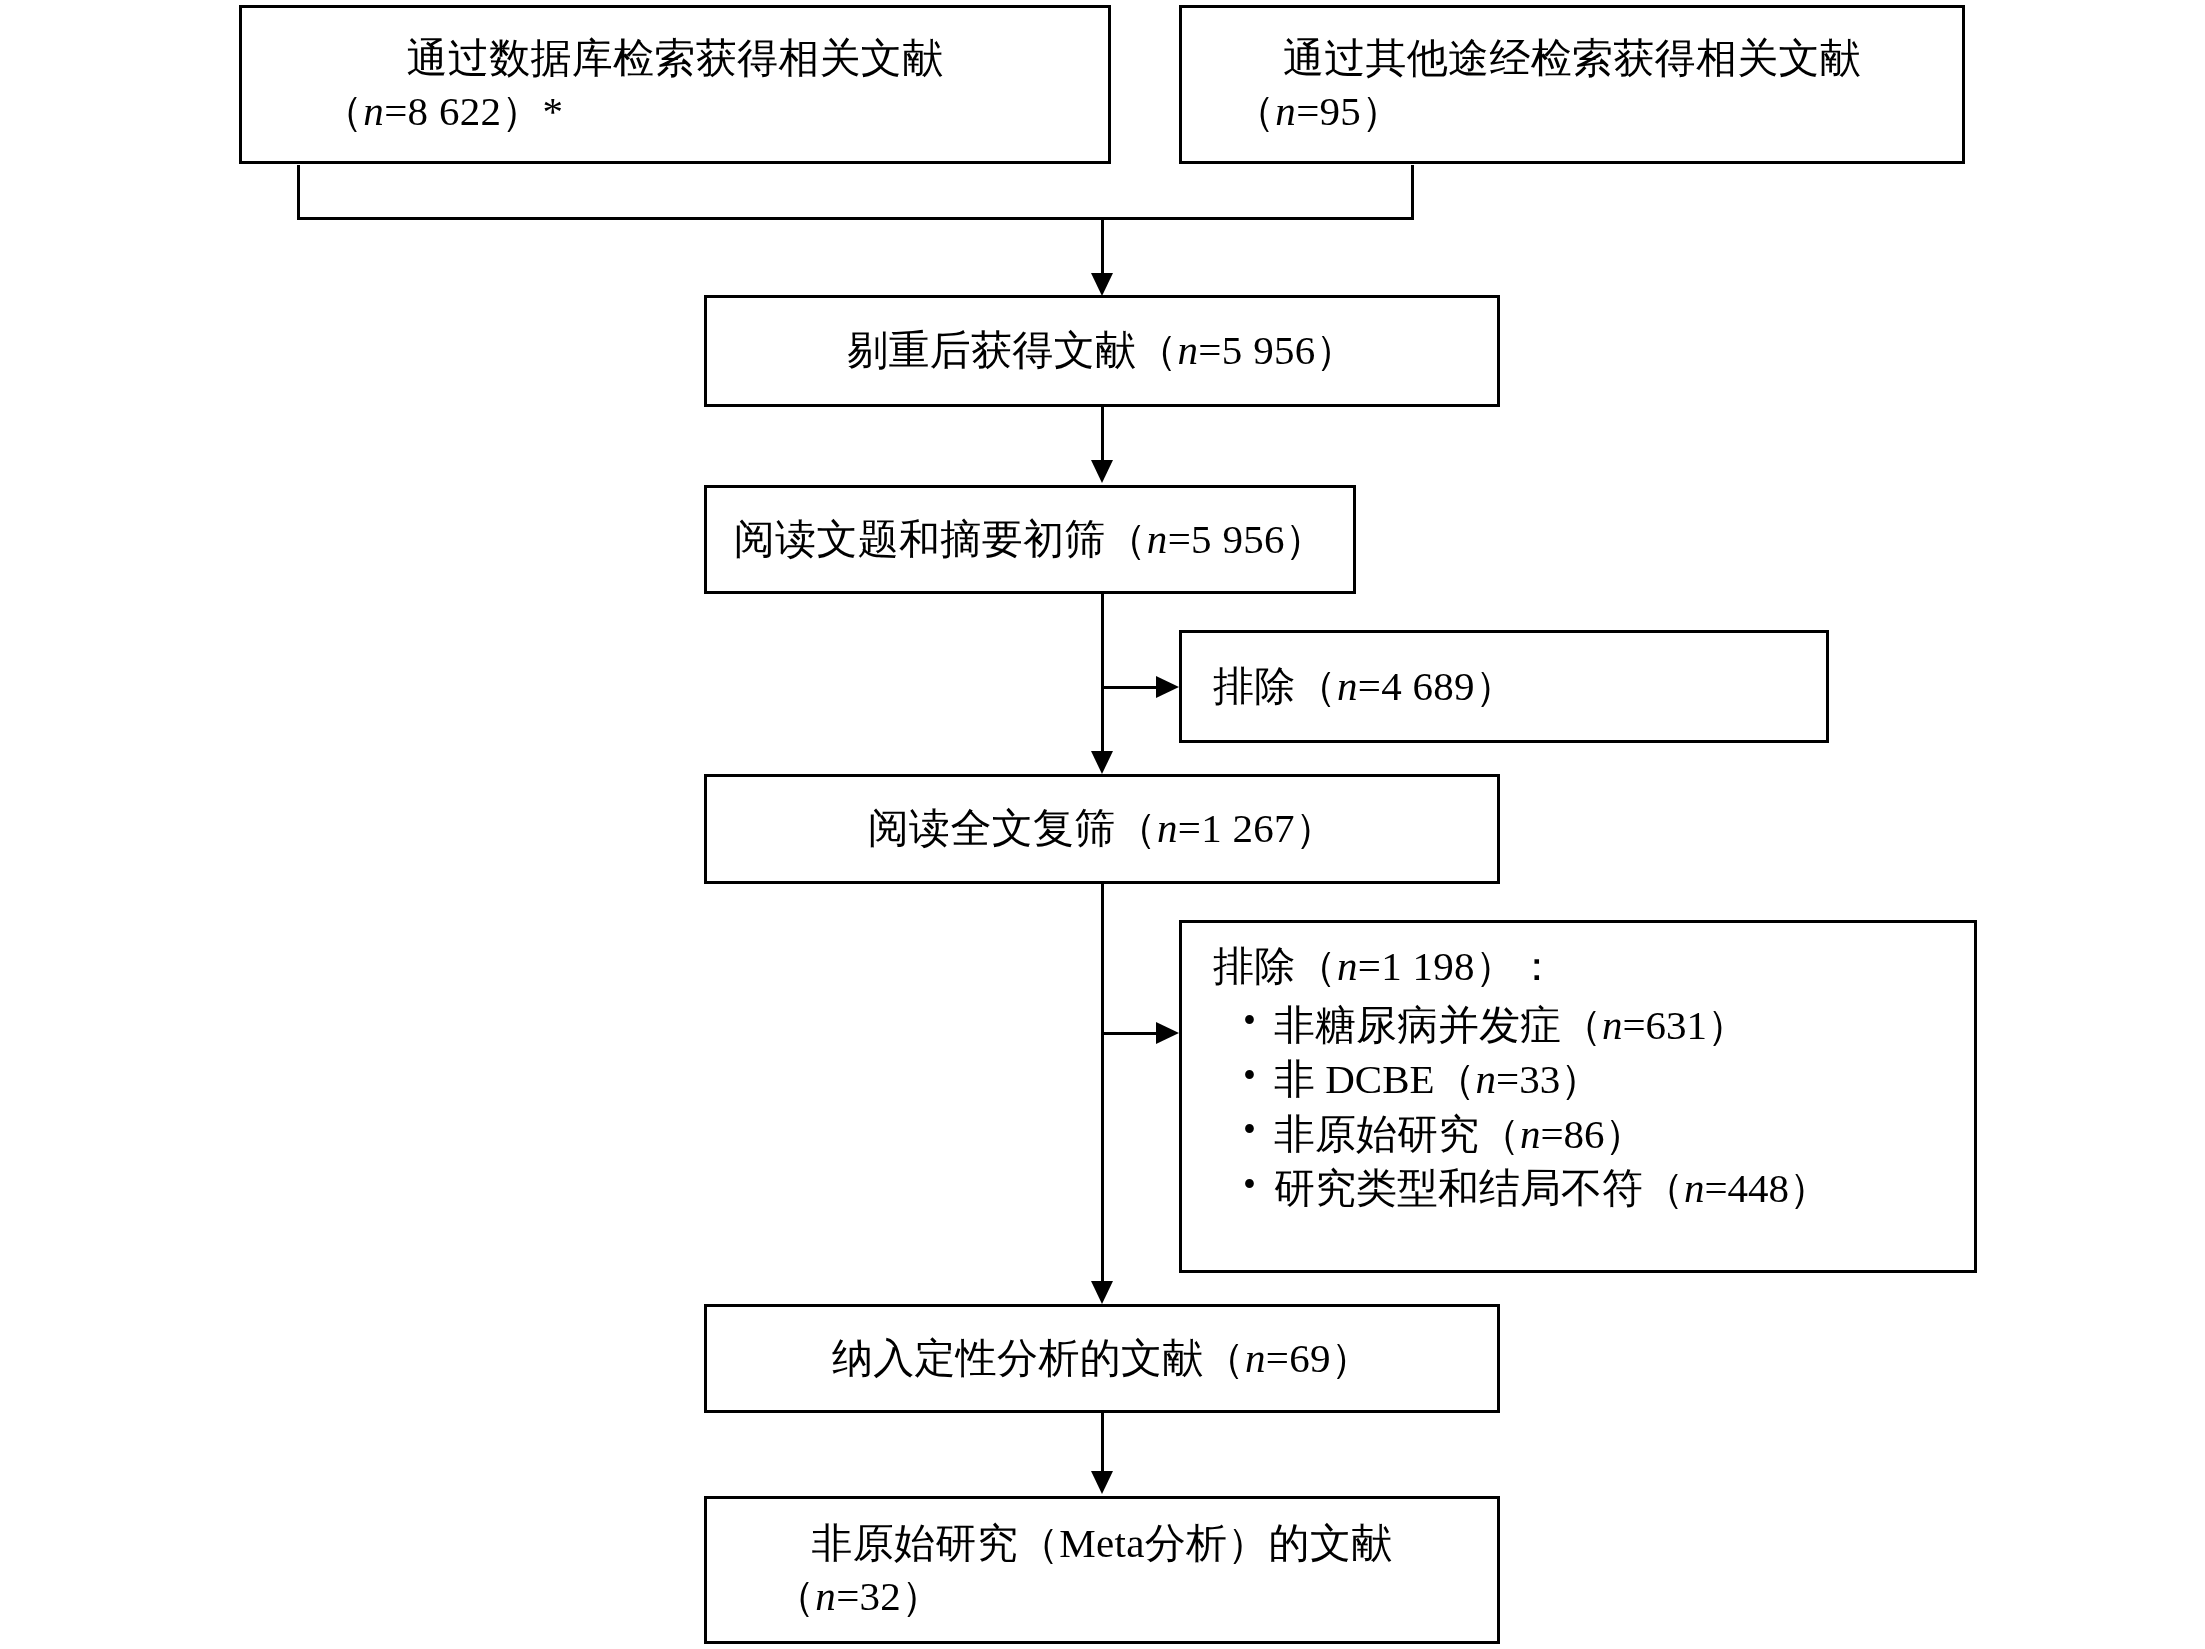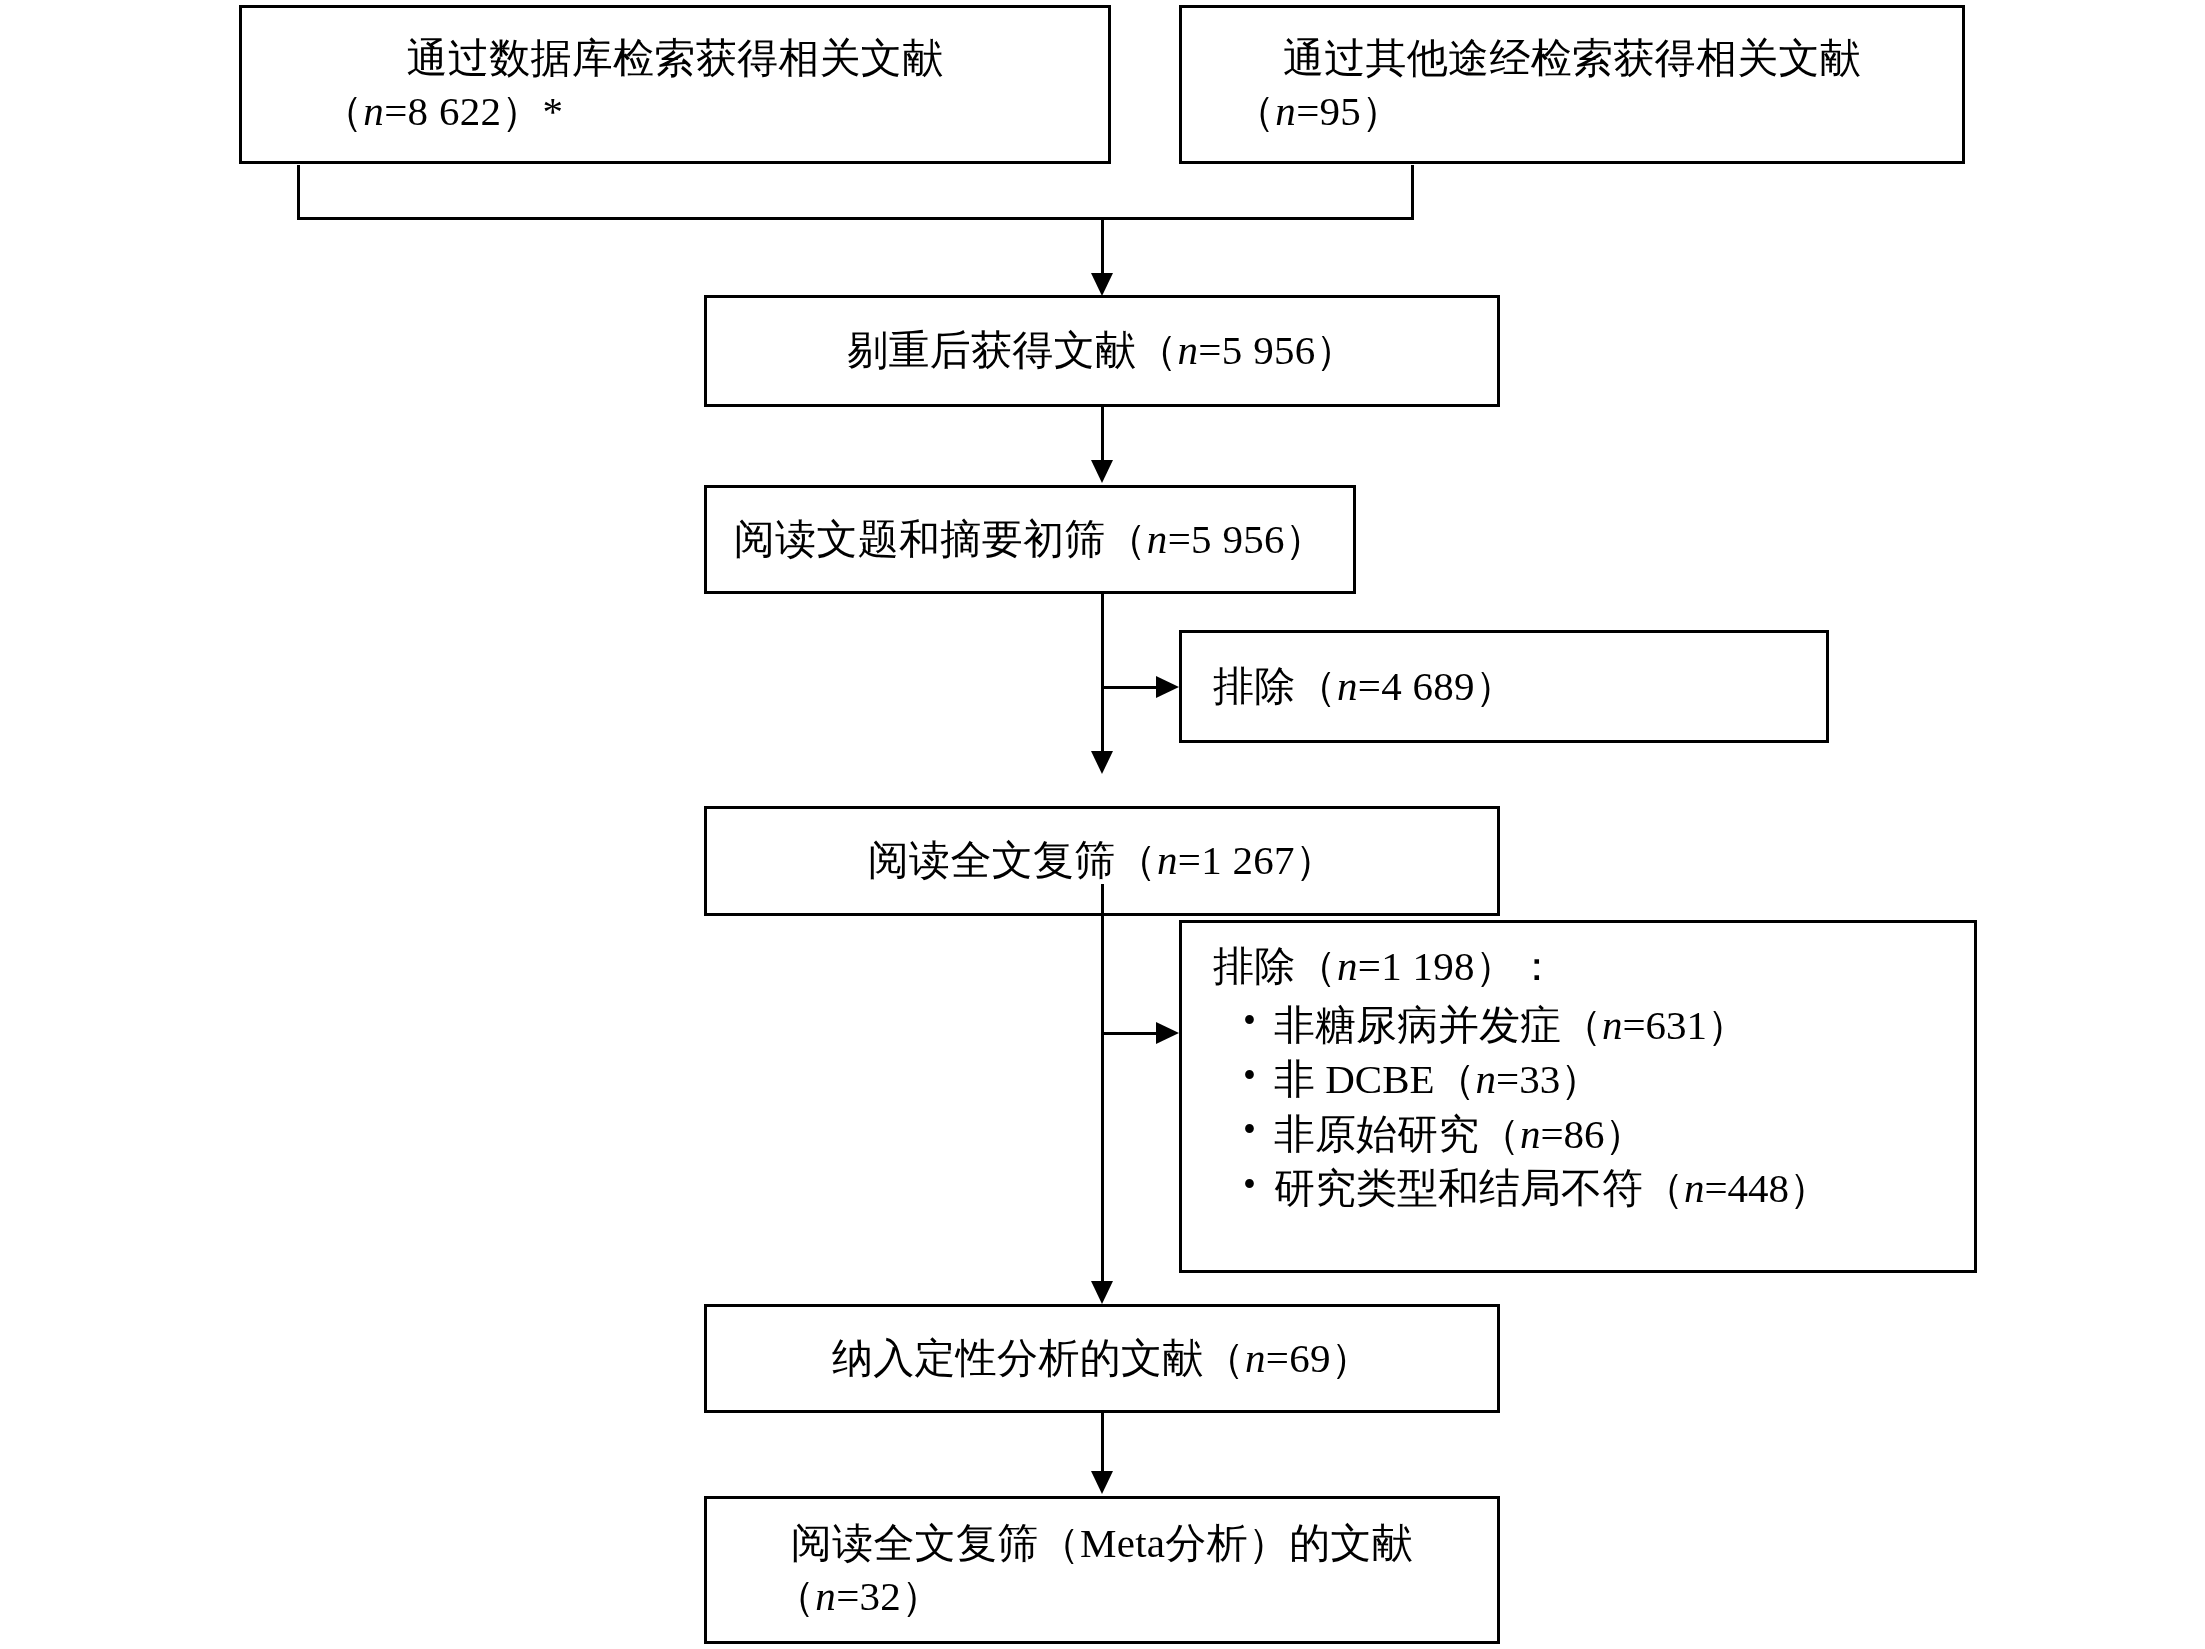--- a/index.html
+++ b/index.html
@@ -112,21 +112,21 @@
   <div class="arrow-down" style="left:1091px;top:751px;"></div>
   <div class="hline" style="left:1101px;top:686px;width:56px;"></div>
   <div class="arrow-right" style="left:1156px;top:676px;"></div>
 
   <div class="box left" style="left:1179px;top:630px;width:650px;height:113px;">
     <div class="line">
       <span>排除（</span><span class="ital">n</span><span>=4 689）</span>
     </div>
   </div>
 
-  <div class="box center" style="left:704px;top:774px;width:796px;height:110px;margin-top:32px;">
+  <div class="box center" style="left:704px;top:774px;width:796px;height:110px;">
     <div class="line">
       <span>阅读全文复筛（</span><span class="ital">n</span><span>=1 267）</span>
     </div>
   </div>
 
   <div class="vline" style="left:1101px;top:884px;height:399px;"></div>
   <div class="arrow-down" style="left:1091px;top:1281px;"></div>
   <div class="hline" style="left:1101px;top:1032px;width:56px;"></div>
   <div class="arrow-right" style="left:1156px;top:1022px;"></div>
 
@@ -153,20 +153,20 @@
   <div class="box center" style="left:704px;top:1304px;width:796px;height:109px;">
     <div class="line">
       <span>纳入定性分析的文献（</span><span class="ital">n</span><span>=69）</span>
     </div>
   </div>
 
   <div class="vline" style="left:1101px;top:1412px;height:60px;"></div>
   <div class="arrow-down" style="left:1091px;top:1471px;"></div>
 
   <div class="box center" style="left:704px;top:1496px;width:796px;height:148px;">
-    <div class="line">阅读全文复筛（Meta分析）的文献</div>
+    <div class="line">非原始研究（Meta分析）的文献</div>
     <div class="line" style="align-self:flex-start;padding-left:67px;">
       <span>（</span><span class="ital">n</span><span>=32）</span>
     </div>
   </div>
 
 </div>
 
 
 </body></html>

